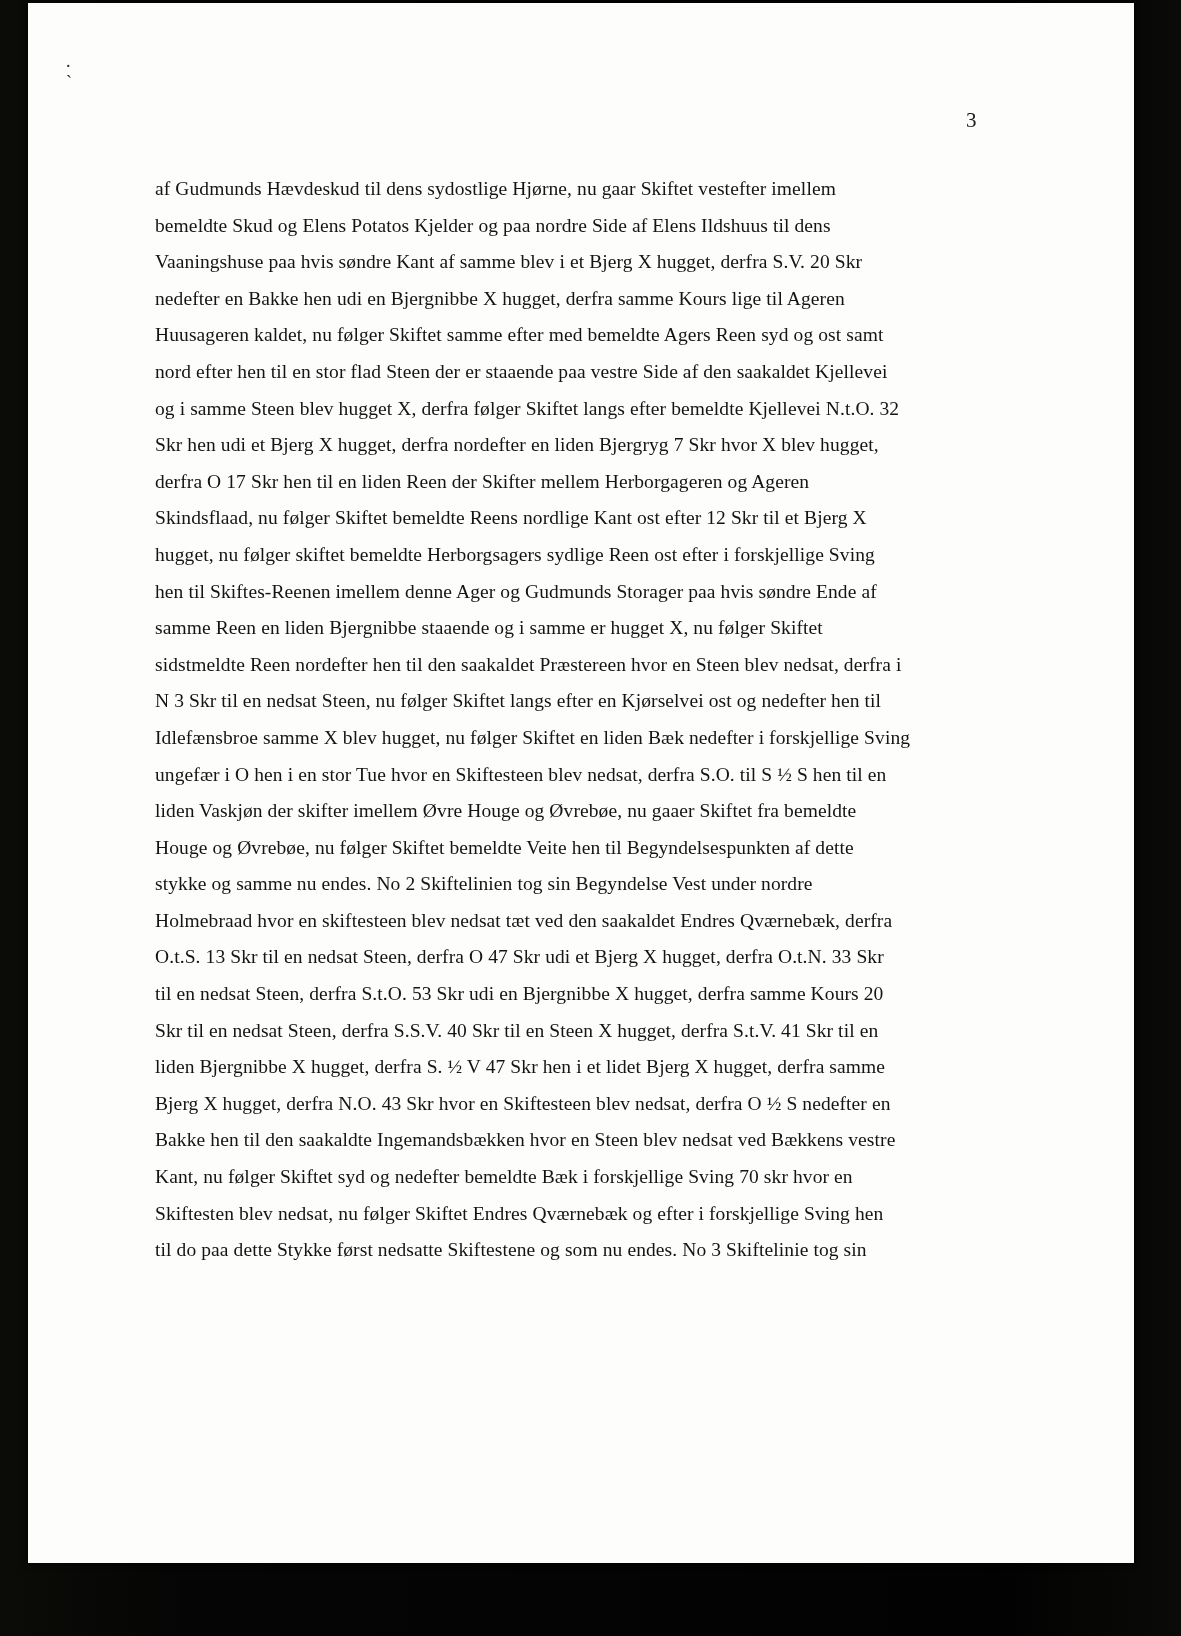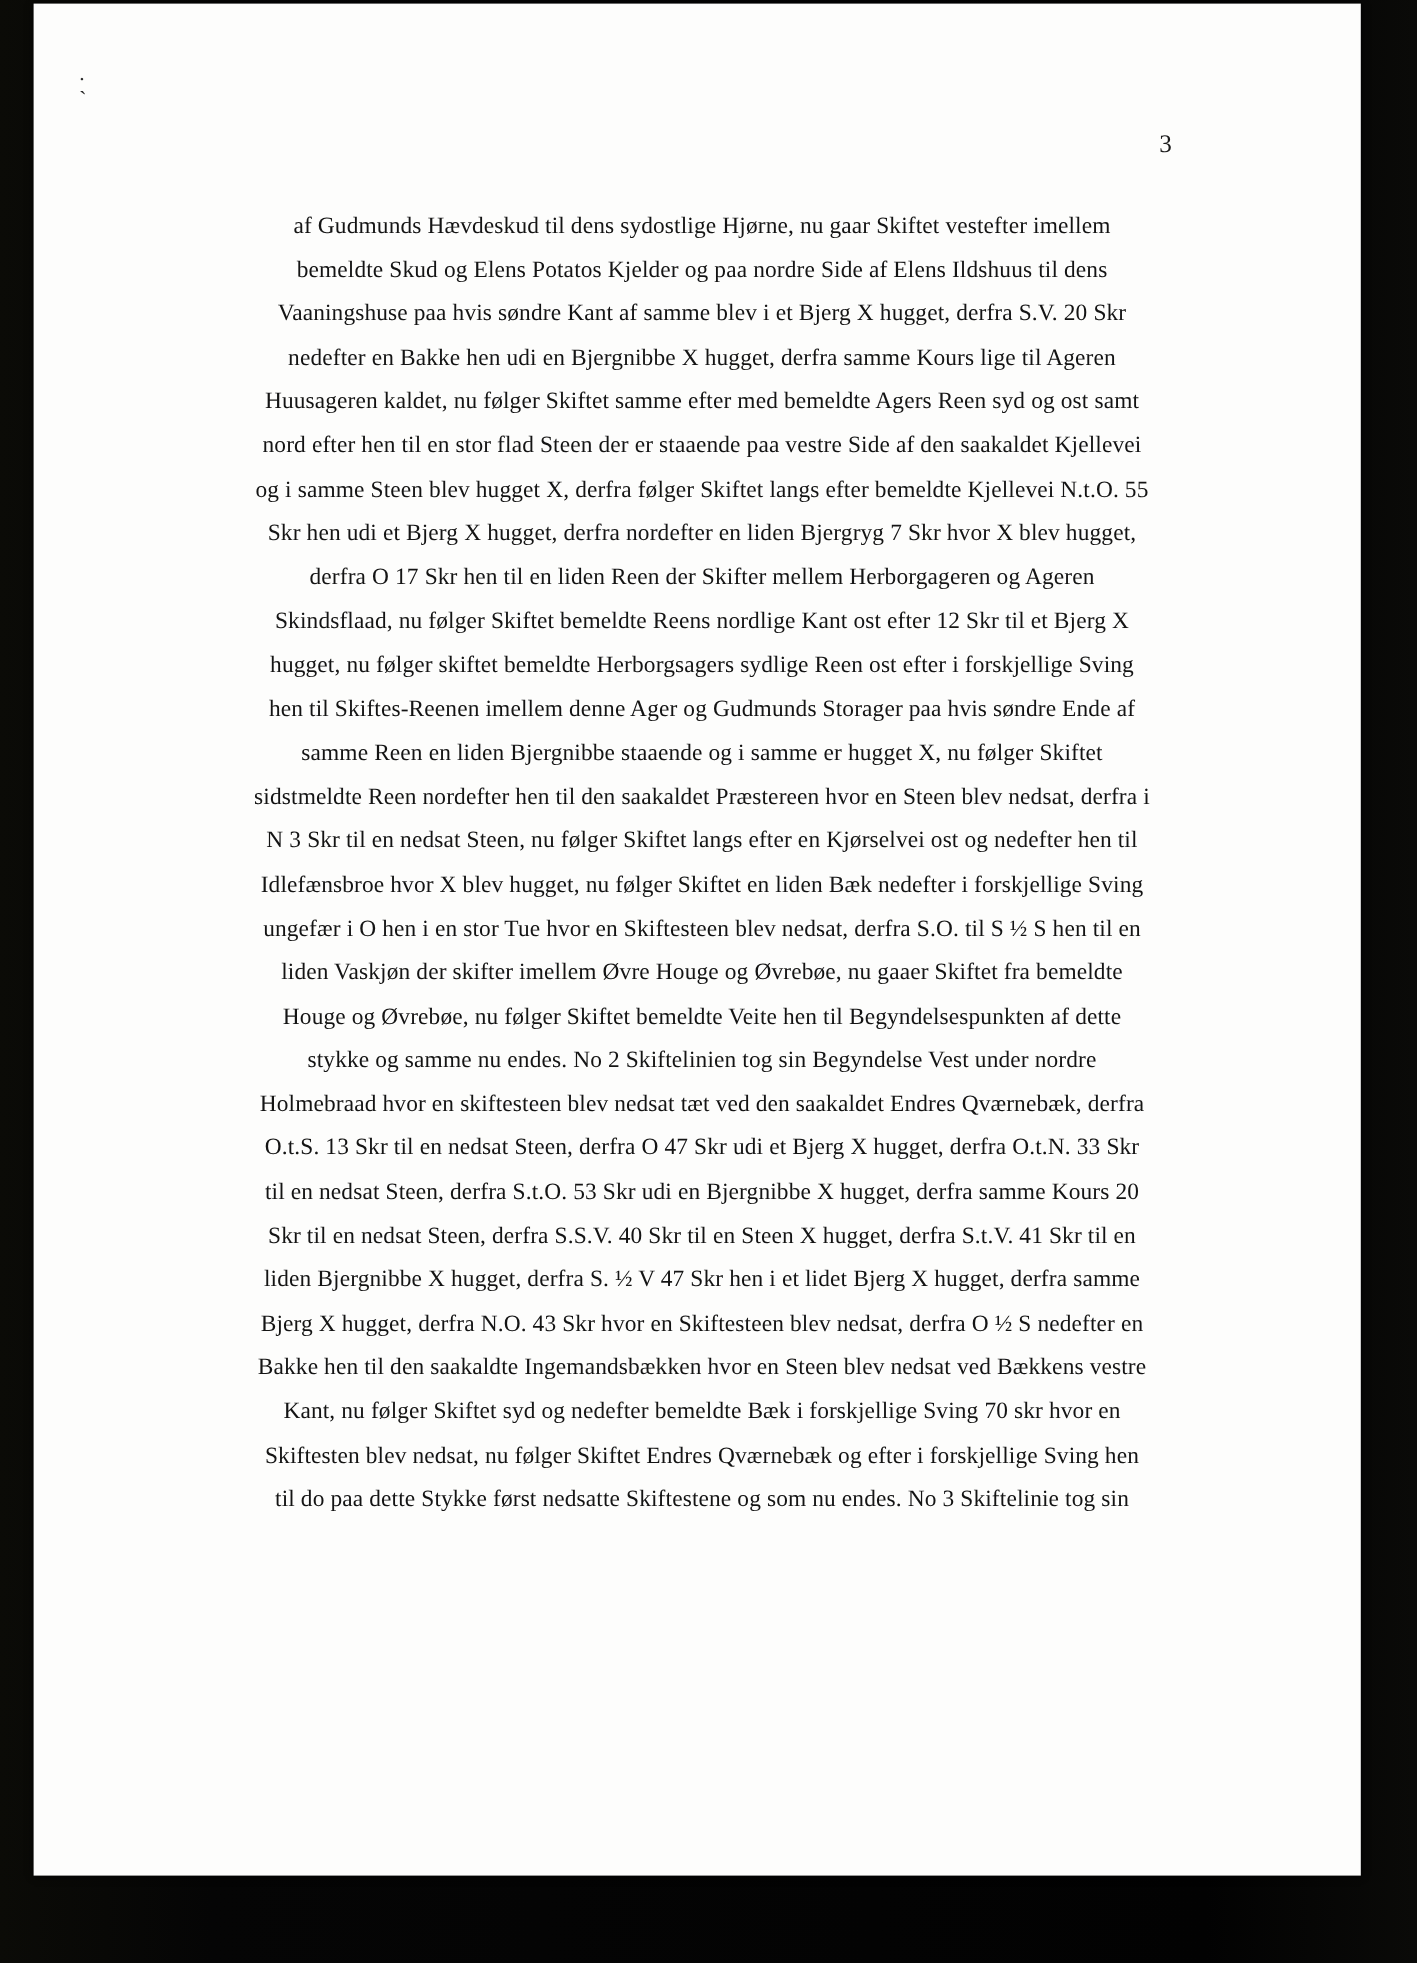--- a/index.html
+++ b/index.html
@@ -44,21 +44,20 @@
     color: #2a2a2a;
     font-size: 18px;
     letter-spacing: 58px;
   }
   .text-block {
     position: absolute;
     left: 127px;
     top: 168px;
     width: 860px;
     color: #141414;
-    text-align: center;
   }
   .line {
     font-size: 19.5px;
     line-height: 36.6px;
     white-space: nowrap;
     letter-spacing: 0.1px;
   }
 </style>
 </head>
 <body>
@@ -68,30 +67,30 @@
 <div class="page">
   <div class="stray-marks">. ˋ</div>
   <div class="page-number">3</div>
   <div class="text-block">
       <div class="line">af Gudmunds Hævdeskud til dens sydostlige Hjørne, nu gaar Skiftet vestefter imellem</div>
       <div class="line">bemeldte Skud og Elens Potatos Kjelder og paa nordre Side af Elens Ildshuus til dens</div>
       <div class="line">Vaaningshuse paa hvis søndre Kant af samme blev i et Bjerg X hugget, derfra S.V. 20 Skr</div>
       <div class="line">nedefter en Bakke hen udi en Bjergnibbe X hugget, derfra samme Kours lige til Ageren</div>
       <div class="line">Huusageren kaldet, nu følger Skiftet samme efter med bemeldte Agers Reen syd og ost samt</div>
       <div class="line">nord efter hen til en stor flad Steen der er staaende paa vestre Side af den saakaldet Kjellevei</div>
-      <div class="line">og i samme Steen blev hugget X, derfra følger Skiftet langs efter bemeldte Kjellevei N.t.O. 55</div>
+      <div class="line">og i samme Steen blev hugget X, derfra følger Skiftet langs efter bemeldte Kjellevei N.t.O. 32</div>
       <div class="line">Skr hen udi et Bjerg X hugget, derfra nordefter en liden Bjergryg 7 Skr hvor X blev hugget,</div>
       <div class="line">derfra O 17 Skr hen til en liden Reen der Skifter mellem Herborgageren og Ageren</div>
       <div class="line">Skindsflaad, nu følger Skiftet bemeldte Reens nordlige Kant ost efter 12 Skr til et Bjerg X</div>
       <div class="line">hugget, nu følger skiftet bemeldte Herborgsagers sydlige Reen ost efter i forskjellige Sving</div>
       <div class="line">hen til Skiftes-Reenen imellem denne Ager og Gudmunds Storager paa hvis søndre Ende af</div>
       <div class="line">samme Reen en liden Bjergnibbe staaende og i samme er hugget X, nu følger Skiftet</div>
       <div class="line">sidstmeldte Reen nordefter hen til den saakaldet Præstereen hvor en Steen blev nedsat, derfra i</div>
       <div class="line">N 3 Skr til en nedsat Steen, nu følger Skiftet langs efter en Kjørselvei ost og nedefter hen til</div>
-      <div class="line">Idlefænsbroe hvor X blev hugget, nu følger Skiftet en liden Bæk nedefter i forskjellige Sving</div>
+      <div class="line">Idlefænsbroe samme X blev hugget, nu følger Skiftet en liden Bæk nedefter i forskjellige Sving</div>
       <div class="line">ungefær i O hen i en stor Tue hvor en Skiftesteen blev nedsat, derfra S.O. til S ½ S hen til en</div>
       <div class="line">liden Vaskjøn der skifter imellem Øvre Houge og Øvrebøe, nu gaaer Skiftet fra bemeldte</div>
       <div class="line">Houge og Øvrebøe, nu følger Skiftet bemeldte Veite hen til Begyndelsespunkten af dette</div>
       <div class="line">stykke og samme nu endes.  No 2 Skiftelinien tog sin Begyndelse Vest under nordre</div>
       <div class="line">Holmebraad hvor en skiftesteen blev nedsat tæt ved den saakaldet Endres Qværnebæk, derfra</div>
       <div class="line">O.t.S. 13 Skr til en nedsat Steen, derfra O 47 Skr udi et Bjerg X hugget, derfra O.t.N. 33 Skr</div>
       <div class="line">til en nedsat Steen, derfra S.t.O. 53 Skr udi en Bjergnibbe X hugget, derfra samme Kours 20</div>
       <div class="line">Skr til en nedsat Steen, derfra S.S.V. 40 Skr til en Steen X hugget, derfra S.t.V. 41 Skr til en</div>
       <div class="line">liden Bjergnibbe X hugget, derfra S. ½ V 47 Skr hen i et lidet Bjerg X hugget, derfra samme</div>
       <div class="line">Bjerg X hugget, derfra N.O. 43 Skr hvor en Skiftesteen blev nedsat, derfra O ½ S nedefter en</div>

